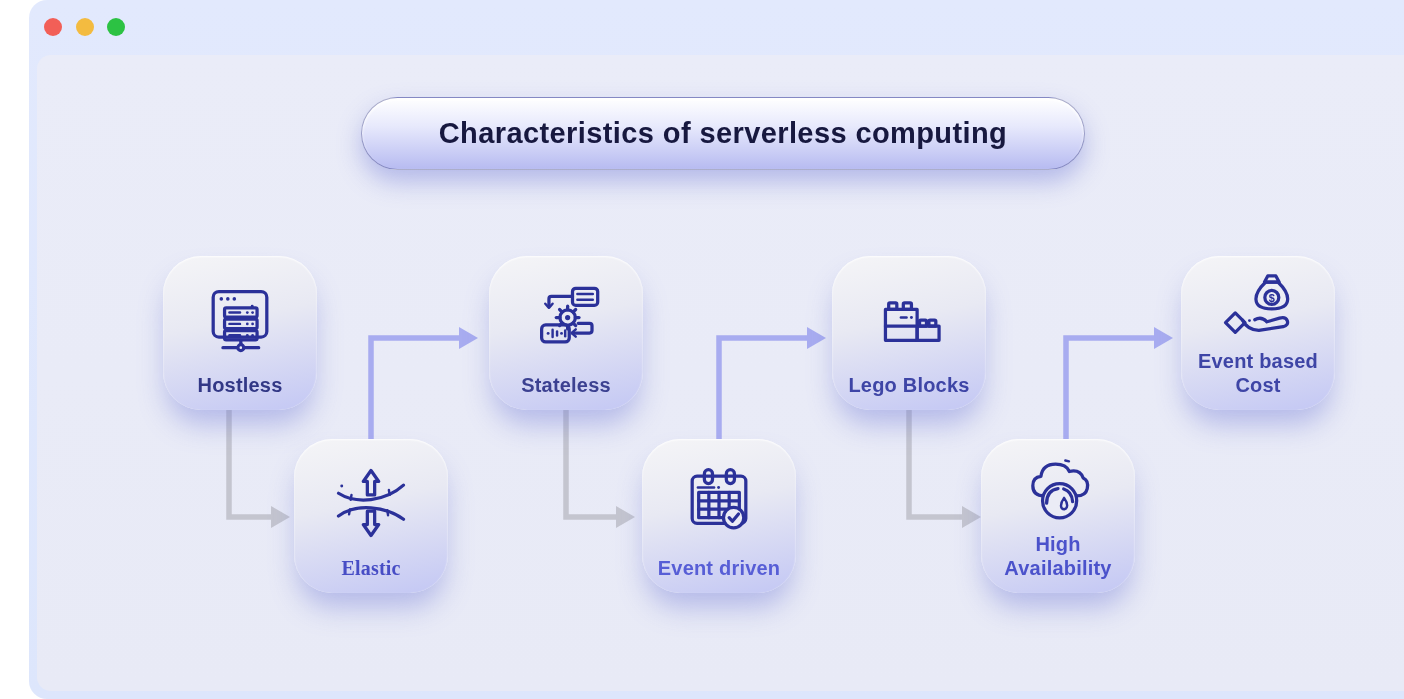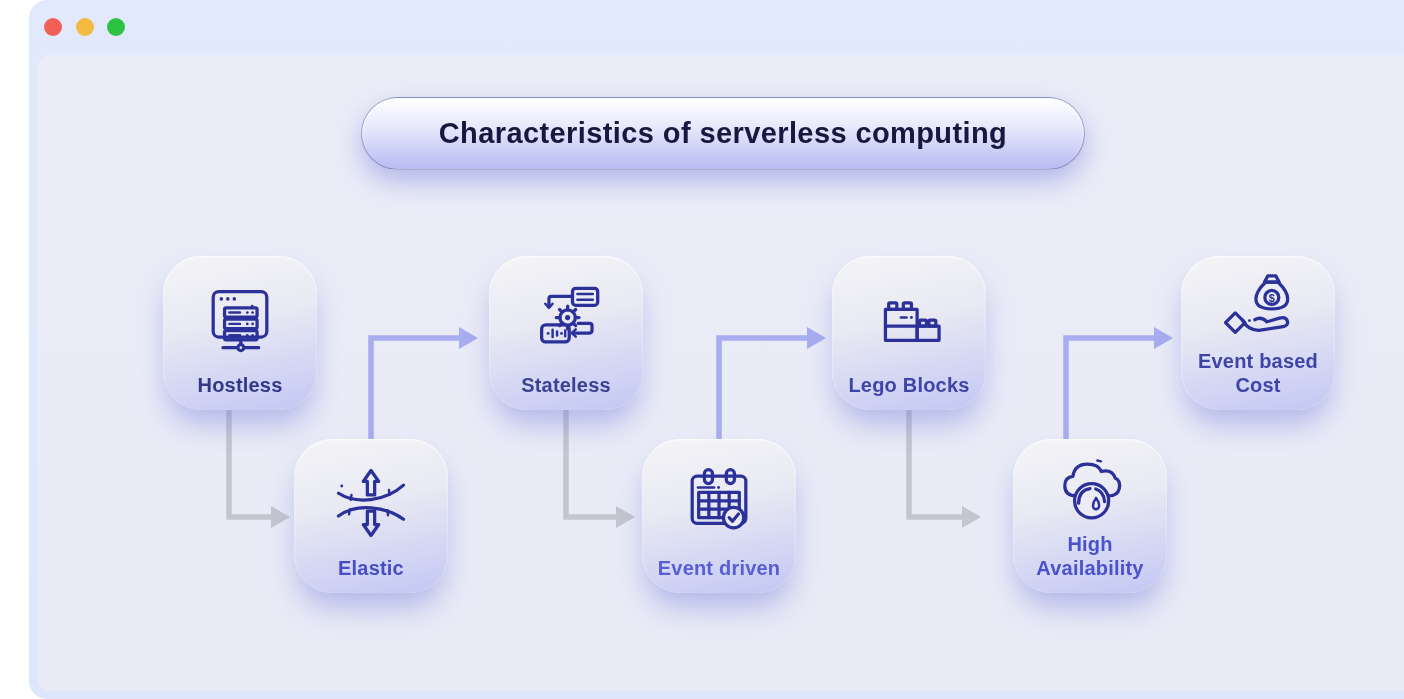--- a/index.html
+++ b/index.html
@@ -167,21 +167,21 @@
         <path d="M8 64 C30 48 66 52 88 68"></path>
         <line class="thin" x1="24" y1="38" x2="23" y2="44"></line>
         <line class="thin" x1="70" y1="32" x2="71" y2="38"></line>
         <line class="thin" x1="22" y1="56" x2="21" y2="62"></line>
         <line class="thin" x1="68" y1="57" x2="69" y2="63"></line>
         <circle class="fl" cx="12" cy="27" r="1.8"></circle>
         <path d="M48 8 L57.5 21.5 L52.5 21.5 L52.5 38 L43.5 38 L43.5 21.5 L38.5 21.5 Z"></path>
         <path d="M48 88 L57.5 74.5 L52.5 74.5 L52.5 58 L43.5 58 L43.5 74.5 L38.5 74.5 Z"></path>
       </svg>
     </div>
-    <div class="label" style="color: rgb(71, 77, 197);">Elastic</div>
+    <div class="label" style="color: rgb(71, 77, 197); font-family: Liberation Serif, serif;">Elastic</div>
   </div>
 
   <div class="node" style="left:613px;top:439px;">
     <div class="icon">
       <svg class="ic" width="78" height="78" viewBox="0 0 96 96">
         <rect x="30" y="7" width="10" height="17" rx="5"></rect>
         <rect x="57" y="7" width="10" height="17" rx="5"></rect>
         <rect x="15" y="15" width="66" height="58" rx="6"></rect>
         <line class="thin" x1="22" y1="29" x2="42" y2="29"></line>
         <circle class="fl" cx="47.5" cy="29" r="1.8"></circle>
@@ -191,21 +191,21 @@
         <line x1="60.5" y1="35" x2="60.5" y2="66"></line>
         <line x1="23" y1="45.3" x2="73" y2="45.3"></line>
         <line x1="23" y1="55.6" x2="73" y2="55.6"></line>
         <circle class="bg" cx="66" cy="66" r="12.5"></circle>
         <path d="M60.5 66 L64.5 70.5 L72 61.5"></path>
       </svg>
     </div>
     <div class="label" style="color: rgb(87, 94, 214);">Event driven</div>
   </div>
 
-  <div class="node" style="left:984px;top:439px;align-items:center;">
+  <div class="node" style="left:952px;top:439px;align-items:center;">
     <div class="icon">
       <svg class="ic" width="78" height="78" viewBox="0 0 96 96">
         <line class="thin" x1="57" y1="10.5" x2="61.5" y2="11.5"></line>
         <path d="M31 54 Q17 54 17 41.5 Q17 31 27 30 Q29 15 45 15 Q58 15 62 24 Q75 21 79 32 Q86 35 84 45 Q82 54 71 54"></path>
         <circle class="bg" cx="50" cy="60" r="21"></circle>
         <path d="M34 63 Q34 47 48 45"></path>
         <path d="M55 45.5 Q65 48.5 66 61"></path>
         <path class="thin" d="M55.5 56.5 C60.5 63.5 60.5 69.5 55.8 70.5 C50.6 70.7 50.2 63.8 55.5 56.5 Z"></path>
       </svg>
     </div>

